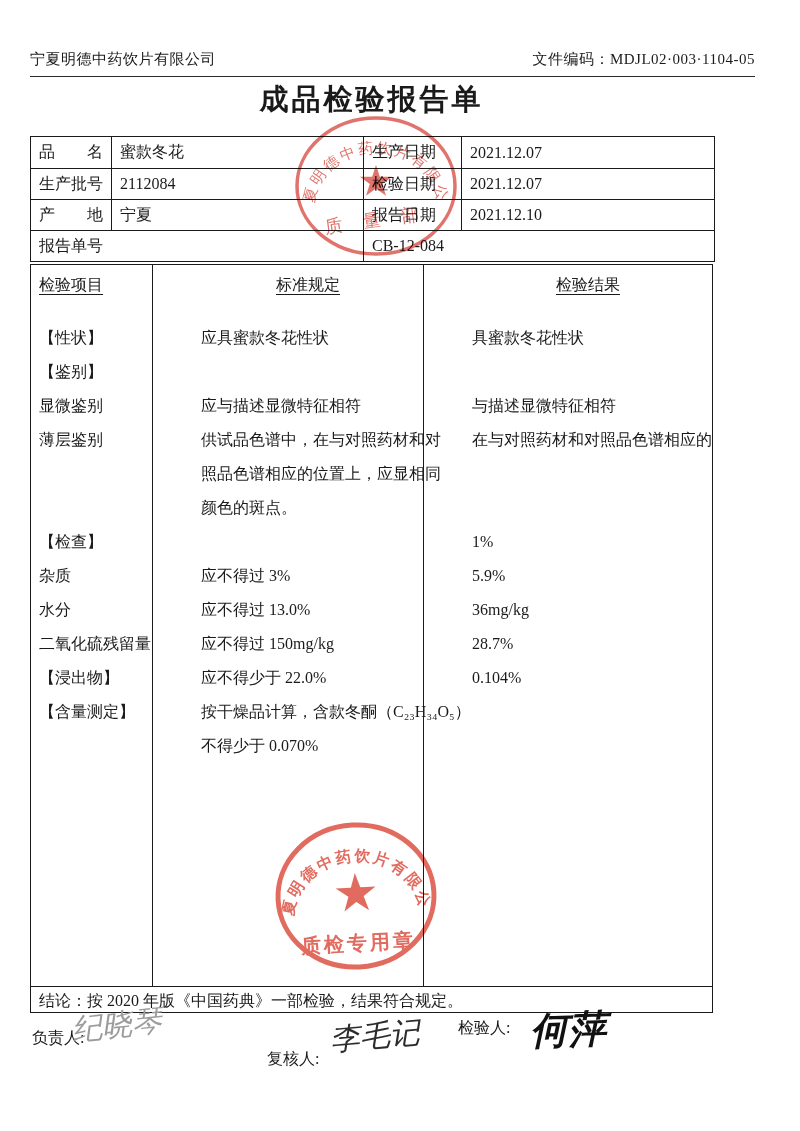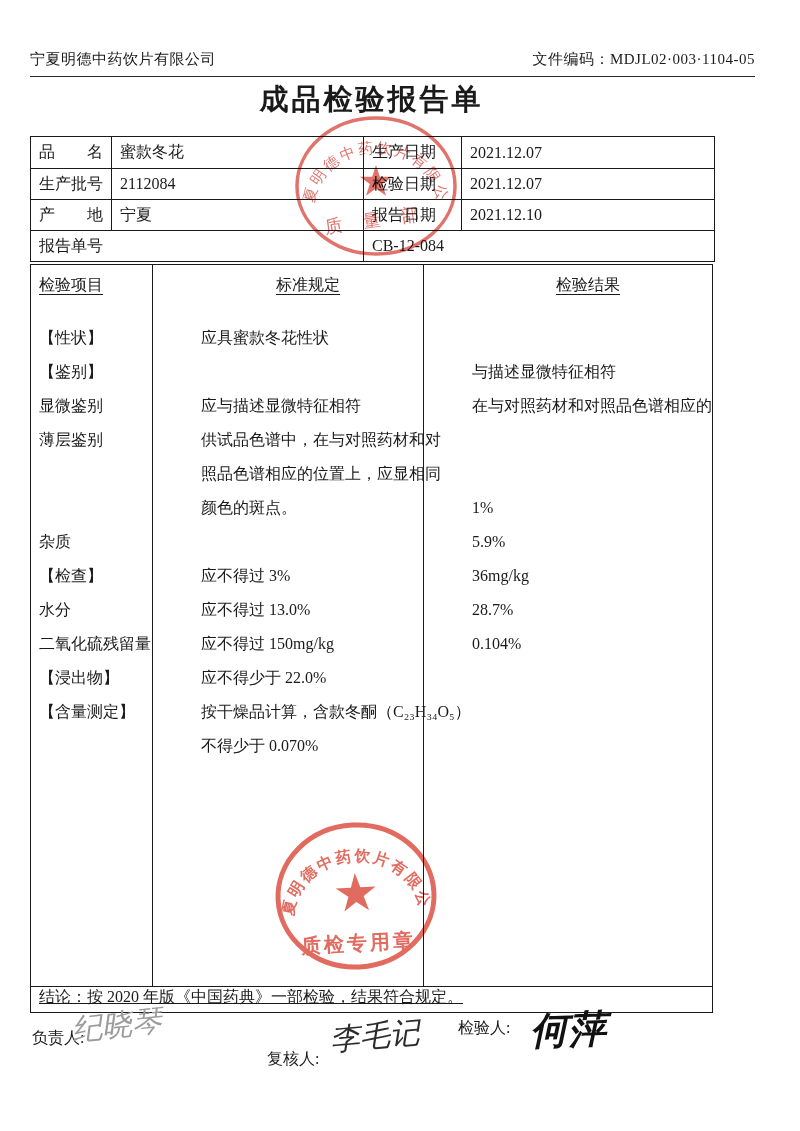--- a/index.html
+++ b/index.html
@@ -29,22 +29,22 @@
   .t2c1{width:229px;border-right:1px solid #1a1a1a;}
   .t2c2{width:231px;border-right:1px solid #1a1a1a;}
   .t2c3{flex:1;}
   .t2head{height:22px;text-decoration:underline;text-underline-offset:4px;}
   .t2c1 .t2head{padding-left:8px;}
   .t2c2 .t2head,.t2c3 .t2head{text-align:center;}
   .t2lines{margin-top:24px;}
   .ln{height:34px;line-height:34px;padding-left:8px;white-space:nowrap;overflow:visible;}
   
   .concl{left:30px;top:986px;width:683px;height:27px;border:1px solid #1a1a1a;
-         box-sizing:border-box;display:flex;align-items:flex-start;padding-left:8px;
-         font-size:16px;background:transparent;text-decoration:underline;}
+         box-sizing:border-box;display:flex;align-items:flex-end;padding-left:8px;
+         font-size:16px;background:transparent;}
   
   .siglabel{font-size:16px;}
   .sig{font-style:italic;white-space:nowrap;transform-origin:left center;}
   
   .stamp{mix-blend-mode:multiply;opacity:.82;}
   .stamp text{font-family:"Liberation Serif","DejaVu Serif",serif;}
 </style>
 </head>
 <body>
 
@@ -79,22 +79,22 @@
 <div class="abs t2">
   <div class="t2col t2c1">
     <div class="t2head">检验项目</div>
     <div class="t2lines">
       <div class="ln">【性状】</div>
       <div class="ln">【鉴别】</div>
       <div class="ln">显微鉴别</div>
       <div class="ln">薄层鉴别</div>
       <div class="ln"></div>
       <div class="ln"></div>
+      <div class="ln">【检查】</div>
       <div class="ln">杂质</div>
-      <div class="ln">【检查】</div>
       <div class="ln">水分</div>
       <div class="ln">二氧化硫残留量</div>
       <div class="ln">【浸出物】</div>
       <div class="ln">【含量测定】</div>
       <div class="ln"></div>
     </div>
   </div>
   <div class="t2col t2c2">
     <div class="t2head">标准规定</div>
     <div class="t2lines">
@@ -109,20 +109,21 @@
       <div class="ln">应不得过 13.0%</div>
       <div class="ln">应不得过 150mg/kg</div>
       <div class="ln">应不得少于 22.0%</div>
       <div class="ln">按干燥品计算，含款冬酮（C₂₃H₃₄O₅）</div>
       <div class="ln">不得少于 0.070%</div>
     </div>
   </div>
   <div class="t2col t2c3">
     <div class="t2head">检验结果</div>
     <div class="t2lines">
+      <div class="ln">具蜜款冬花性状</div>
       <div class="ln"></div>
       <div class="ln">与描述显微特征相符</div>
       <div class="ln">在与对照药材和对照品色谱相应的</div>
       <div class="ln"></div>
       <div class="ln"></div>
       <div class="ln">1%</div>
       <div class="ln">5.9%</div>
       <div class="ln">36mg/kg</div>
       <div class="ln">28.7%</div>
       <div class="ln">0.104%</div>

